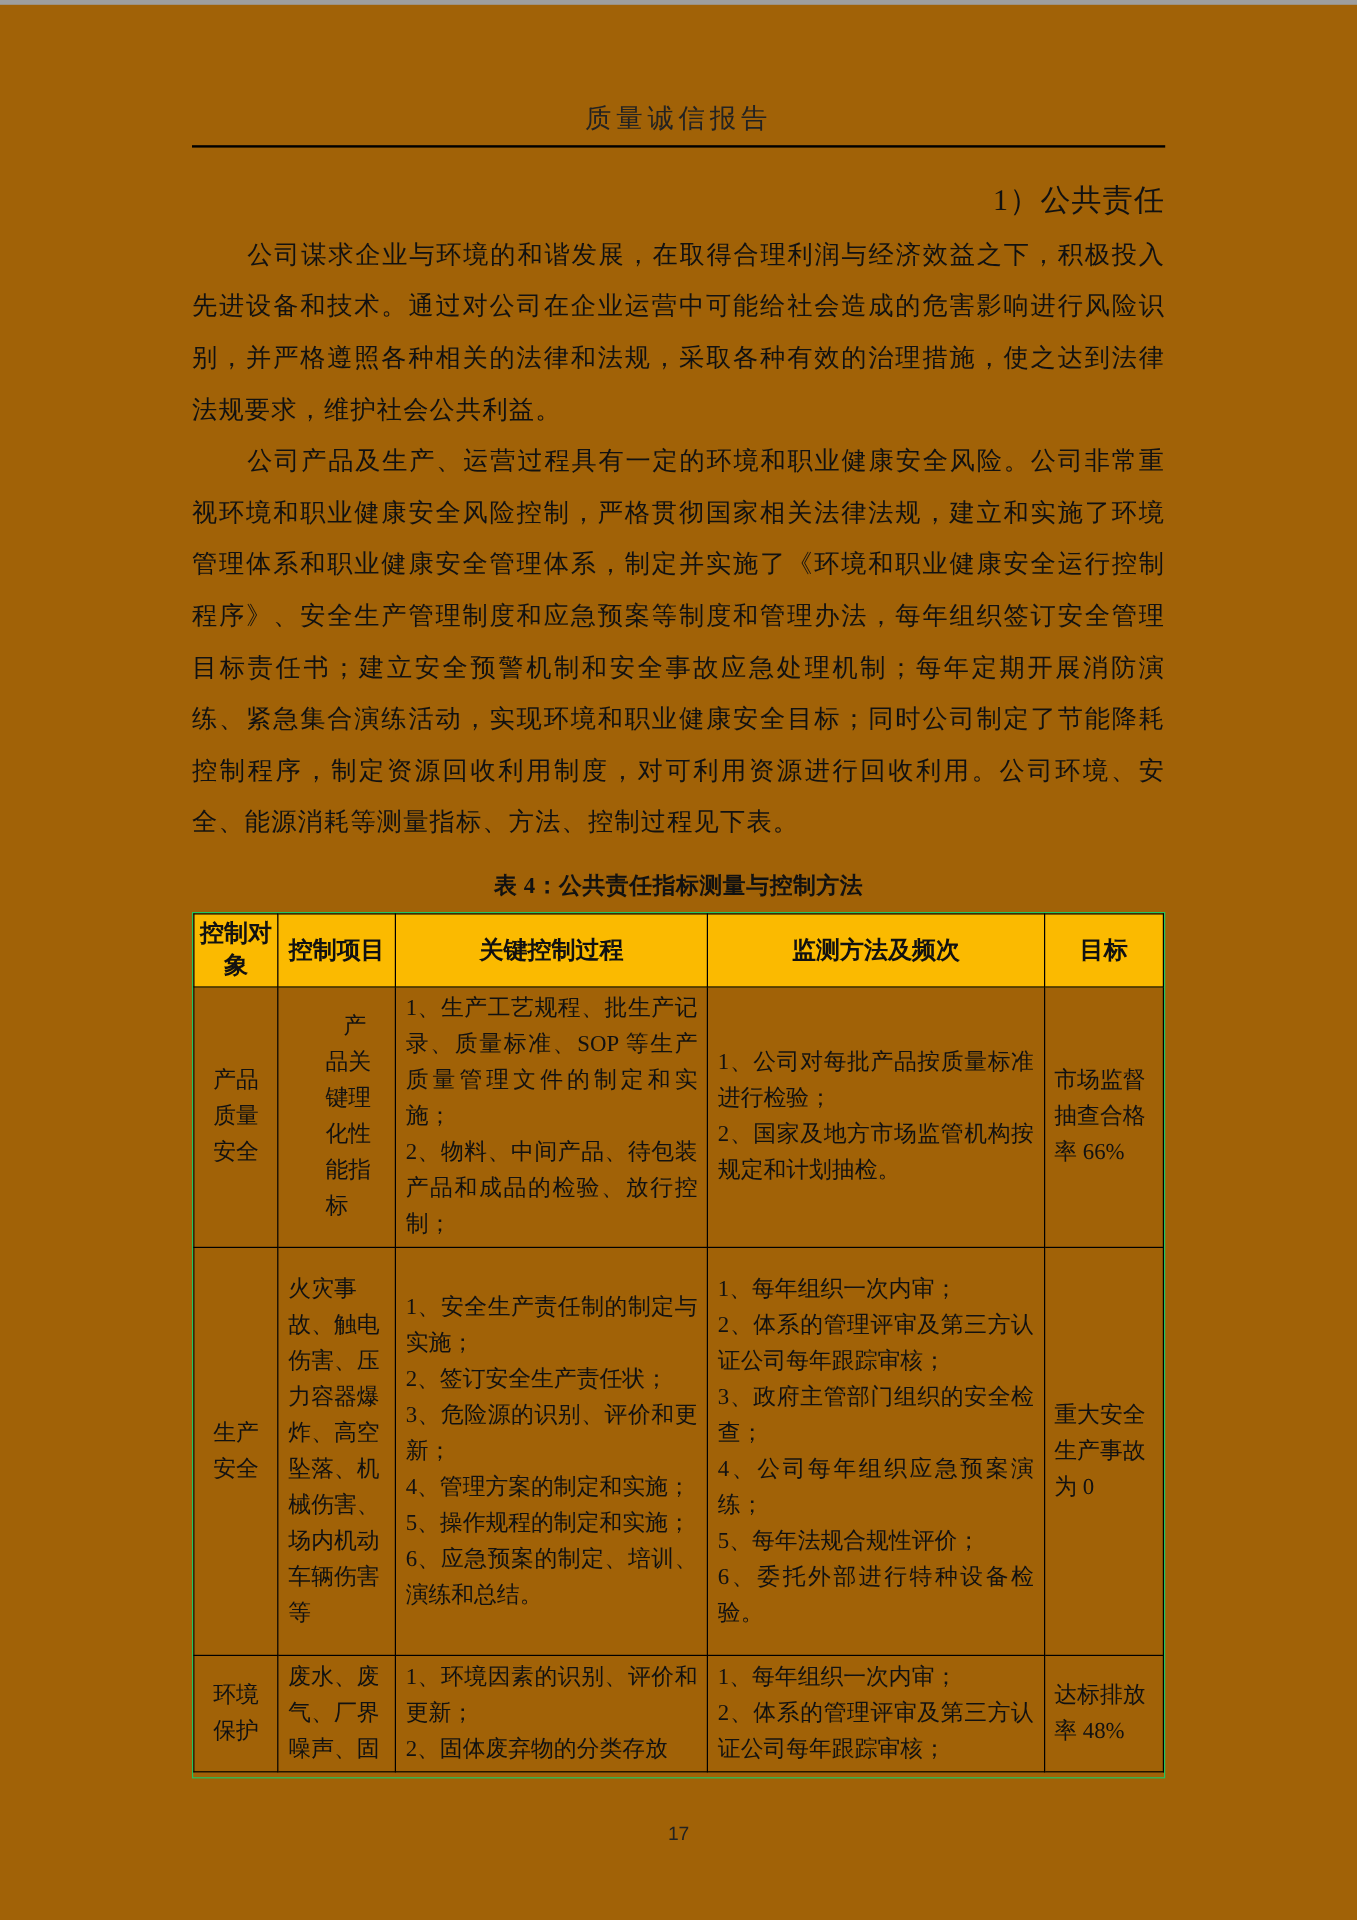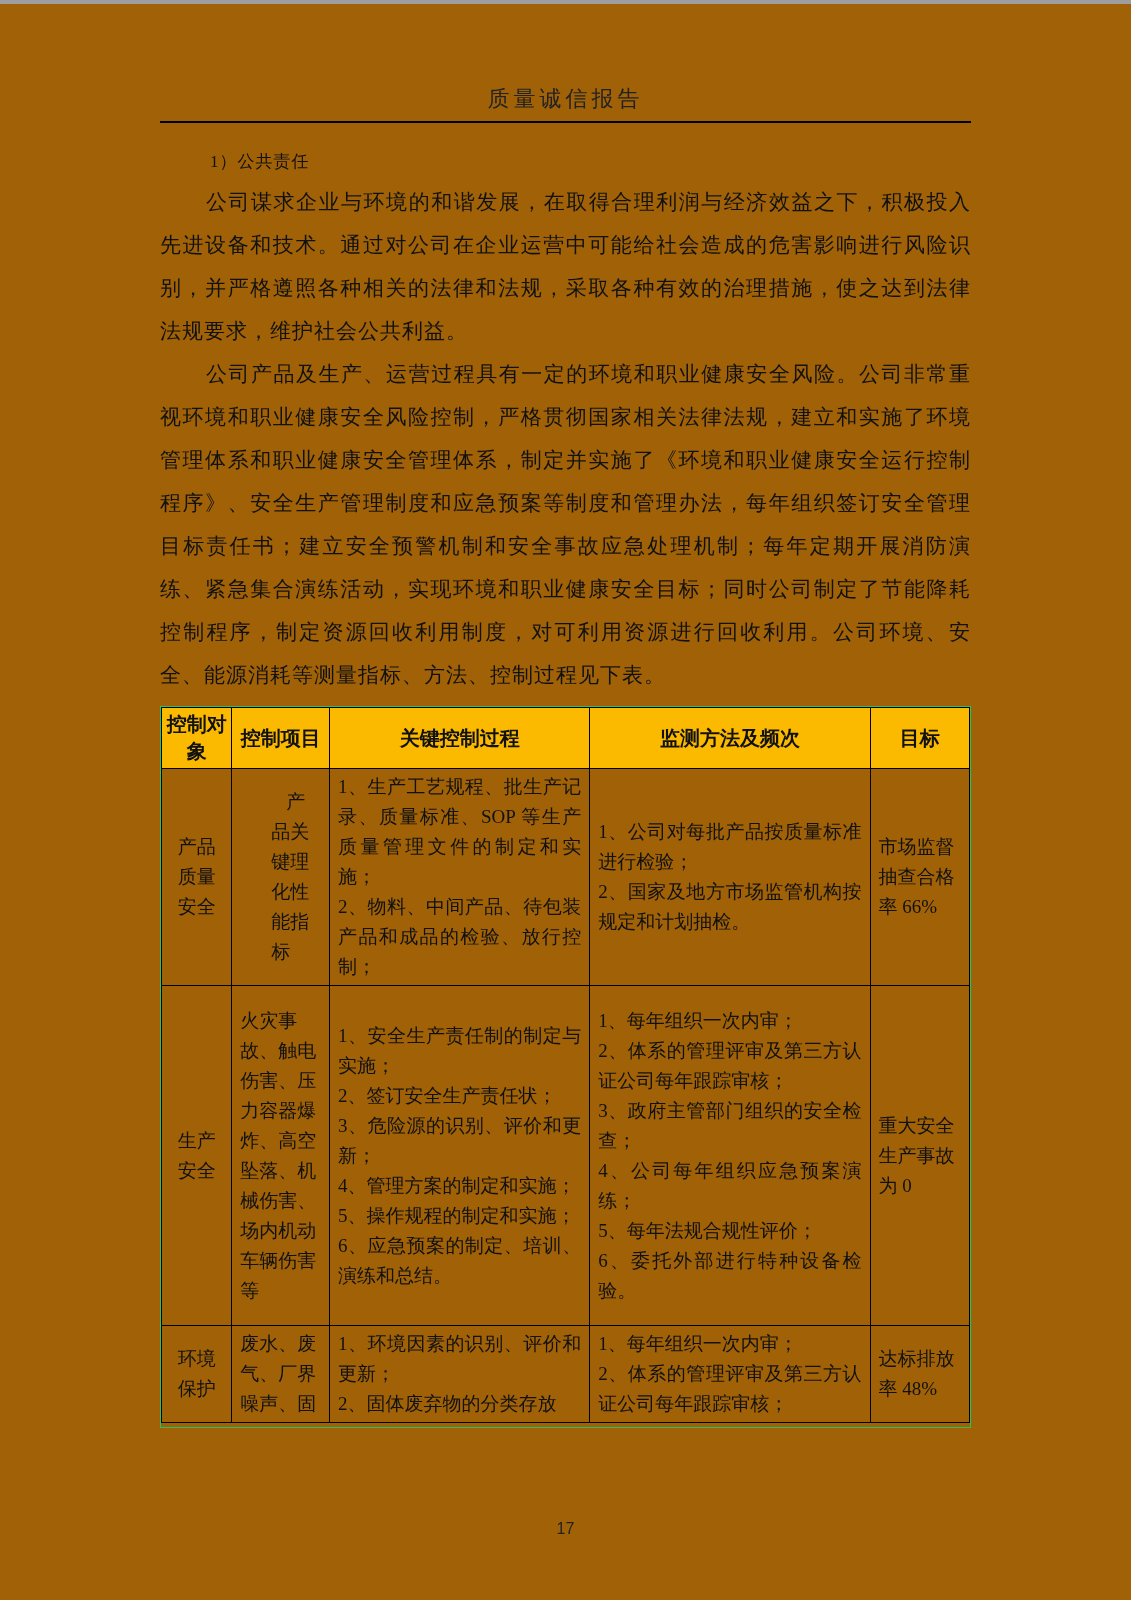--- a/index.html
+++ b/index.html
@@ -24,23 +24,24 @@
     letter-spacing:4px;
     color:#222;
   }
   .header-rule{
     border:none;
     border-bottom:2px solid #000;
     margin:7px 0 0 0;
   }
   .section-heading{
     margin-top:27px;
-    font-size:17px;
+    font-size:25px;
     text-indent:50px;
     letter-spacing:1px;
+    text-align:right;
   }
   .para{
     margin:0;
     font-size:21px;
     line-height:43px;
     letter-spacing:1px;
     text-align:justify;
     text-indent:46px;
   }
   .para.first{margin-top:8px;}
@@ -111,20 +112,21 @@
   <div class="content">
 
     <div class="running-header">质量诚信报告</div>
     <hr class="header-rule">
 
     <div class="section-heading">1）公共责任</div>
 
     <p class="para first">公司谋求企业与环境的和谐发展，在取得合理利润与经济效益之下，积极投入先进设备和技术。通过对公司在企业运营中可能给社会造成的危害影响进行风险识别，并严格遵照各种相关的法律和法规，采取各种有效的治理措施，使之达到法律法规要求，维护社会公共利益。</p>
     <p class="para">公司产品及生产、运营过程具有一定的环境和职业健康安全风险。公司非常重视环境和职业健康安全风险控制，严格贯彻国家相关法律法规，建立和实施了环境管理体系和职业健康安全管理体系，制定并实施了《环境和职业健康安全运行控制程序》、安全生产管理制度和应急预案等制度和管理办法，每年组织签订安全管理目标责任书；建立安全预警机制和安全事故应急处理机制；每年定期开展消防演练、紧急集合演练活动，实现环境和职业健康安全目标；同时公司制定了节能降耗控制程序，制定资源回收利用制度，对可利用资源进行回收利用。公司环境、安全、能源消耗等测量指标、方法、控制过程见下表。</p>
 
+    <div class="table-caption">表 4：公共责任指标测量与控制方法</div>
 
     <div class="table-clip">
       <table class="ctrl">
         <colgroup>
           <col class="c1">
             <col class="c2">
             <col class="c3">
             <col class="c4">
             <col class="c5">
         </colgroup>

